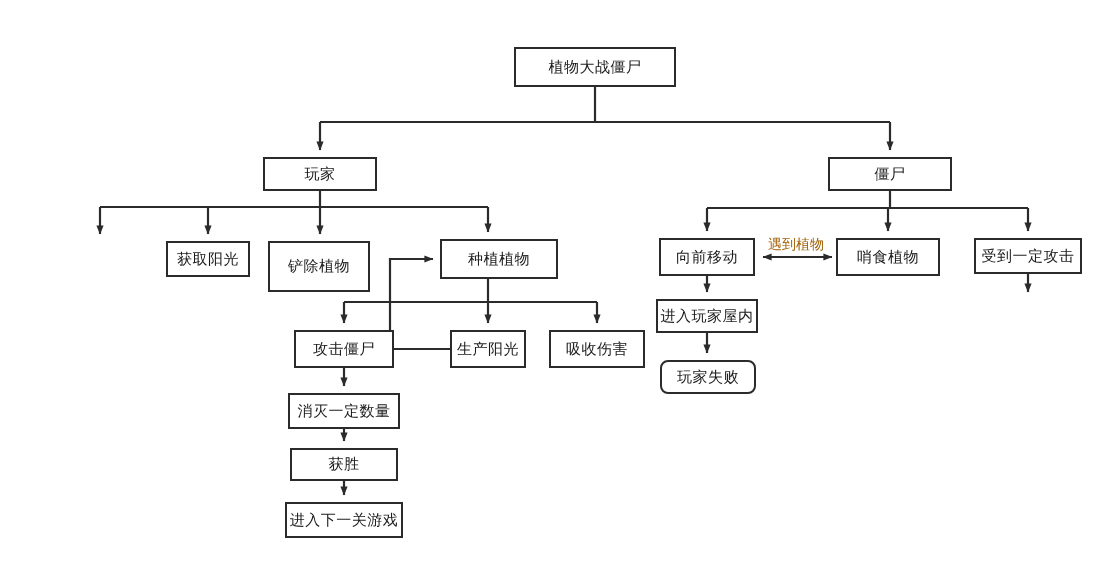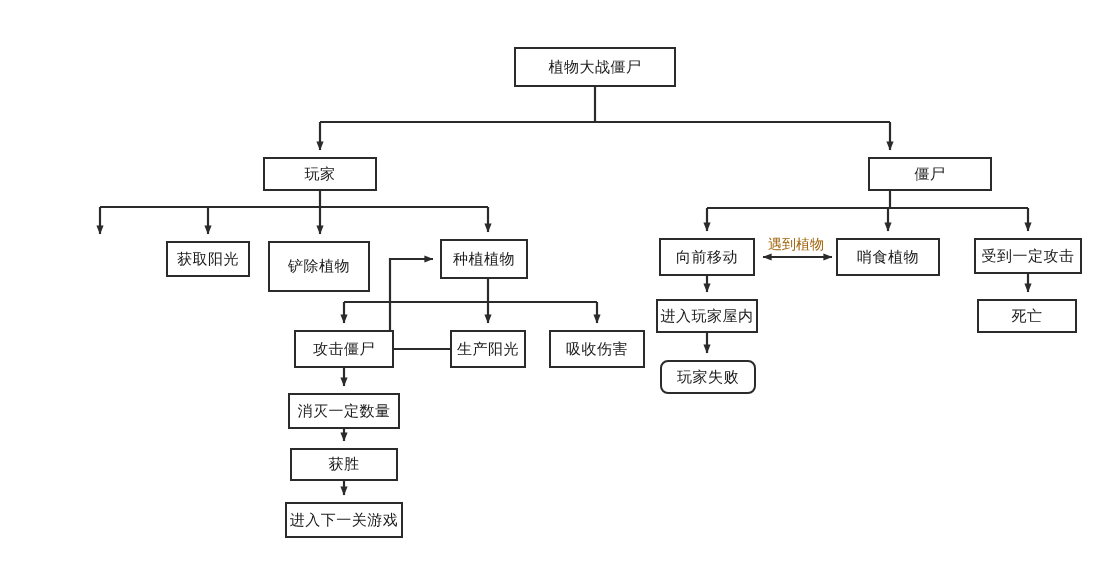--- a/index.html
+++ b/index.html
@@ -108,28 +108,28 @@
       <path d="M707,333 L707,353" marker-end="url(#arw)"></path>
 
       <path d="M1028,274 L1028,292" marker-end="url(#arw)"></path>
     </g>
   </svg>
 
   <div class="node" style="left:514px;top:47px;width:162px;height:40px;">植物大战僵尸</div>
 
   <div class="node" style="left:263px;top:157px;width:114px;height:34px;">玩家</div>
 
-  <div class="node" style="left:828px;top:157px;width:124px;height:34px;margin-left:40px;">僵尸</div>
+  <div class="node" style="left:828px;top:157px;width:124px;height:34px;">僵尸</div>
 
 
   <div class="node" style="left:166px;top:241px;width:84px;height:36px;">获取阳光</div>
 
   <div class="node" style="left:268px;top:241px;width:102px;height:51px;">铲除植物</div>
 
-  <div class="node" style="left:440px;top:239px;width:88px;height:40px;">种植植物</div>
+  <div class="node" style="left:440px;top:239px;width:118px;height:40px;">种植植物</div>
 
   <div class="node" style="left:294px;top:330px;width:100px;height:38px;">攻击僵尸</div>
 
   <div class="node" style="left:450px;top:330px;width:76px;height:38px;">生产阳光</div>
 
   <div class="node" style="left:549px;top:330px;width:96px;height:38px;">吸收伤害</div>
 
   <div class="node" style="left:288px;top:393px;width:112px;height:36px;">消灭一定数量</div>
 
   <div class="node" style="left:290px;top:448px;width:108px;height:33px;">获胜</div>
@@ -139,17 +139,16 @@
   <div class="node" style="left:659px;top:238px;width:96px;height:38px;">向前移动</div>
 
   <div class="node" style="left:836px;top:238px;width:104px;height:38px;">哨食植物</div>
 
   <div class="node" style="left:974px;top:238px;width:108px;height:36px;">受到一定攻击</div>
 
   <div class="node" style="left:656px;top:299px;width:102px;height:34px;">进入玩家屋内</div>
 
   <div class="node" style="left:660px;top:360px;width:96px;height:34px;border-radius:8px;">玩家失败</div>
 
-  <div class="node" style="left:977px;top:299px;width:100px;height:34px;">死亡</div>
 
   <div class="edge-label" style="left:766px;top:237px;">遇到植物</div>
 
 </div>
 
 </body></html>

